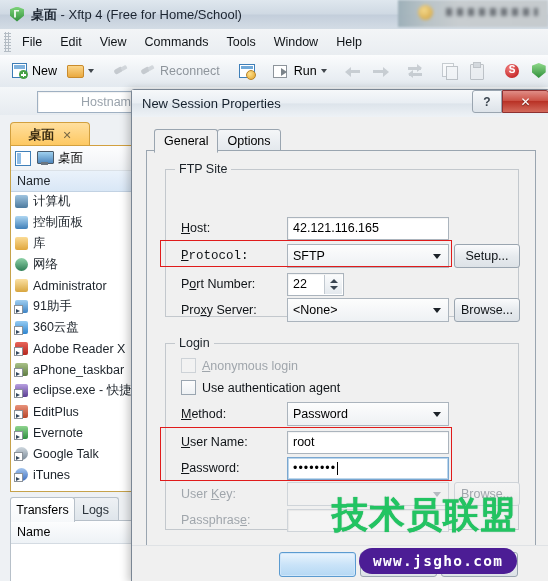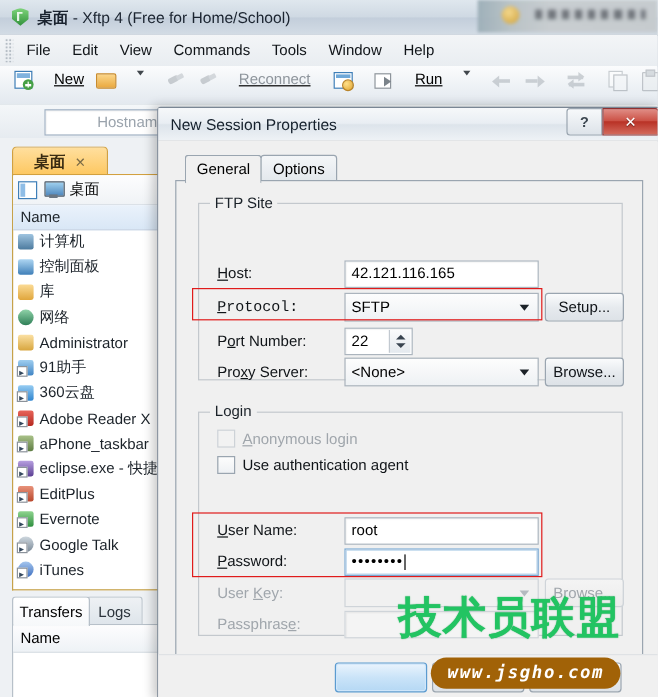--- a/index.html
+++ b/index.html
@@ -52,21 +52,21 @@
     background-image:radial-gradient(circle,#b4bcc4 1px,transparent 1.2px);
     background-size:3px 3px;}
   .menu-item{padding:3px 9px;font-size:12.5px;color:#101418;cursor:default;}
 
   
   .toolbar{
     position:absolute;left:0;top:55px;width:548px;height:32px;
     background:linear-gradient(to bottom,#fbfcfd,#edf1f5 55%,#e3e9ef);
     border-bottom:1px solid #bcc5ce;display:flex;align-items:center;
   }
-  .tb-btn{display:flex;align-items:flex-start;gap:17px;height:24px;padding:0 4px;margin:0 1px;cursor:default;text-decoration:underline;}
+  .tb-btn{display:flex;align-items:center;gap:4px;height:24px;padding:0 4px;margin:0 1px;cursor:default;}
   .tb-label{font-size:12.5px;}
   .tb-label.dim{color:#8e959c;}
   .tb-sep{width:1px;height:20px;background:#c8cfd6;margin:0 4px;}
   .caret{width:0;height:0;border-left:3.5px solid transparent;border-right:3.5px solid transparent;border-top:4px solid #41474d;}
 
   .ico{width:17px;height:16px;position:relative;display:inline-block;}
   .ico-new .pg{position:absolute;left:1px;top:0;width:13px;height:13px;background:#fff;border:1.3px solid #3c7cb5;}
   .ico-new .pg:before{content:"";position:absolute;left:1px;top:1px;width:11px;height:4px;background:#7fb2de;}
   .ico-new .plus{position:absolute;left:8px;top:7px;width:9px;height:9px;border-radius:50%;background:#46a046;}
   .ico-new .plus:before,.ico-new .plus:after{content:"";position:absolute;background:#fff;}
@@ -236,23 +236,23 @@
   .fbtn{position:absolute;top:6px;height:23px;width:75px;border:1px solid #9aa5b0;border-radius:3px;
     display:flex;align-items:center;justify-content:center;font-size:12.5px;
     background:linear-gradient(to bottom,#fafbfc,#e6eaee 52%,#dde2e7);}
   .fbtn.primary{background:linear-gradient(to bottom,#eaf4fd,#c9e3f8 52%,#b5d8f4);border-color:#5b9bd0;
     box-shadow:0 0 0 1px #cfe6fa inset;}
 
   
   .wm{position:absolute;pointer-events:none;}
   .wm-cn{left:332px;top:491px;font-size:36px;font-weight:bold;color:#22c462;letter-spacing:1px;
     font-family:"DejaVu Sans",sans-serif;text-shadow:0 0 1px #19a34f;}
-  .wm-url{left:359px;top:548px;height:26px;padding:0 14px;border-radius:13px;background:#a16207;
+  .wm-url{left:359px;top:548px;height:26px;padding:0 14px;border-radius:13px;background:#4c1d95;
     display:flex;align-items:center;color:#fff;font-size:14.5px;font-weight:bold;letter-spacing:1.3px;
-    font-family:"DejaVu Sans Mono",monospace;font-style:italic;}
+    font-family:"DejaVu Sans Mono",monospace;}
   .caret-bar{display:inline-block;width:1px;height:13px;background:#000;margin-left:1px;vertical-align:-2px;}
 </style>
 </head>
 <body>
 
 <div class="app">
 
   <div class="win-titlebar">
     <div class="blurred">
       <div class="orb"></div>
@@ -564,20 +564,27 @@
           <div class="row" style="left:15px;top:14px;">
             <span class="cb dis"></span>
             <span class="lbl dis"><u>A</u>nonymous login</span>
           </div>
 
           <div class="row" style="left:15px;top:36px;">
             <span class="cb"></span>
             <span class="lbl">Use authentication a<u>g</u>ent</span>
           </div>
 
+          <div class="row" style="left:0;top:58px;width:352px;height:24px;">
+            <span class="lbl" style="position:absolute;left:15px;"><u>M</u>ethod:</span>
+            <div class="combo" style="position:absolute;left:121px;width:155px;">
+              <span>Password</span>
+              <span class="arw"></span>
+            </div>
+          </div>
 
           <div class="row" style="left:0;top:86px;width:352px;height:24px;">
             <span class="lbl" style="position:absolute;left:15px;"><u>U</u>ser Name:</span>
             <div class="tf" style="position:absolute;left:121px;width:155px;">root</div>
           </div>
 
           <div class="row" style="left:0;top:112px;width:352px;height:24px;">
             <span class="lbl" style="position:absolute;left:15px;"><u>P</u>assword:</span>
             <div class="tf focus" style="position:absolute;left:121px;width:155px;letter-spacing:1px;">
               <span>••••••••</span>

